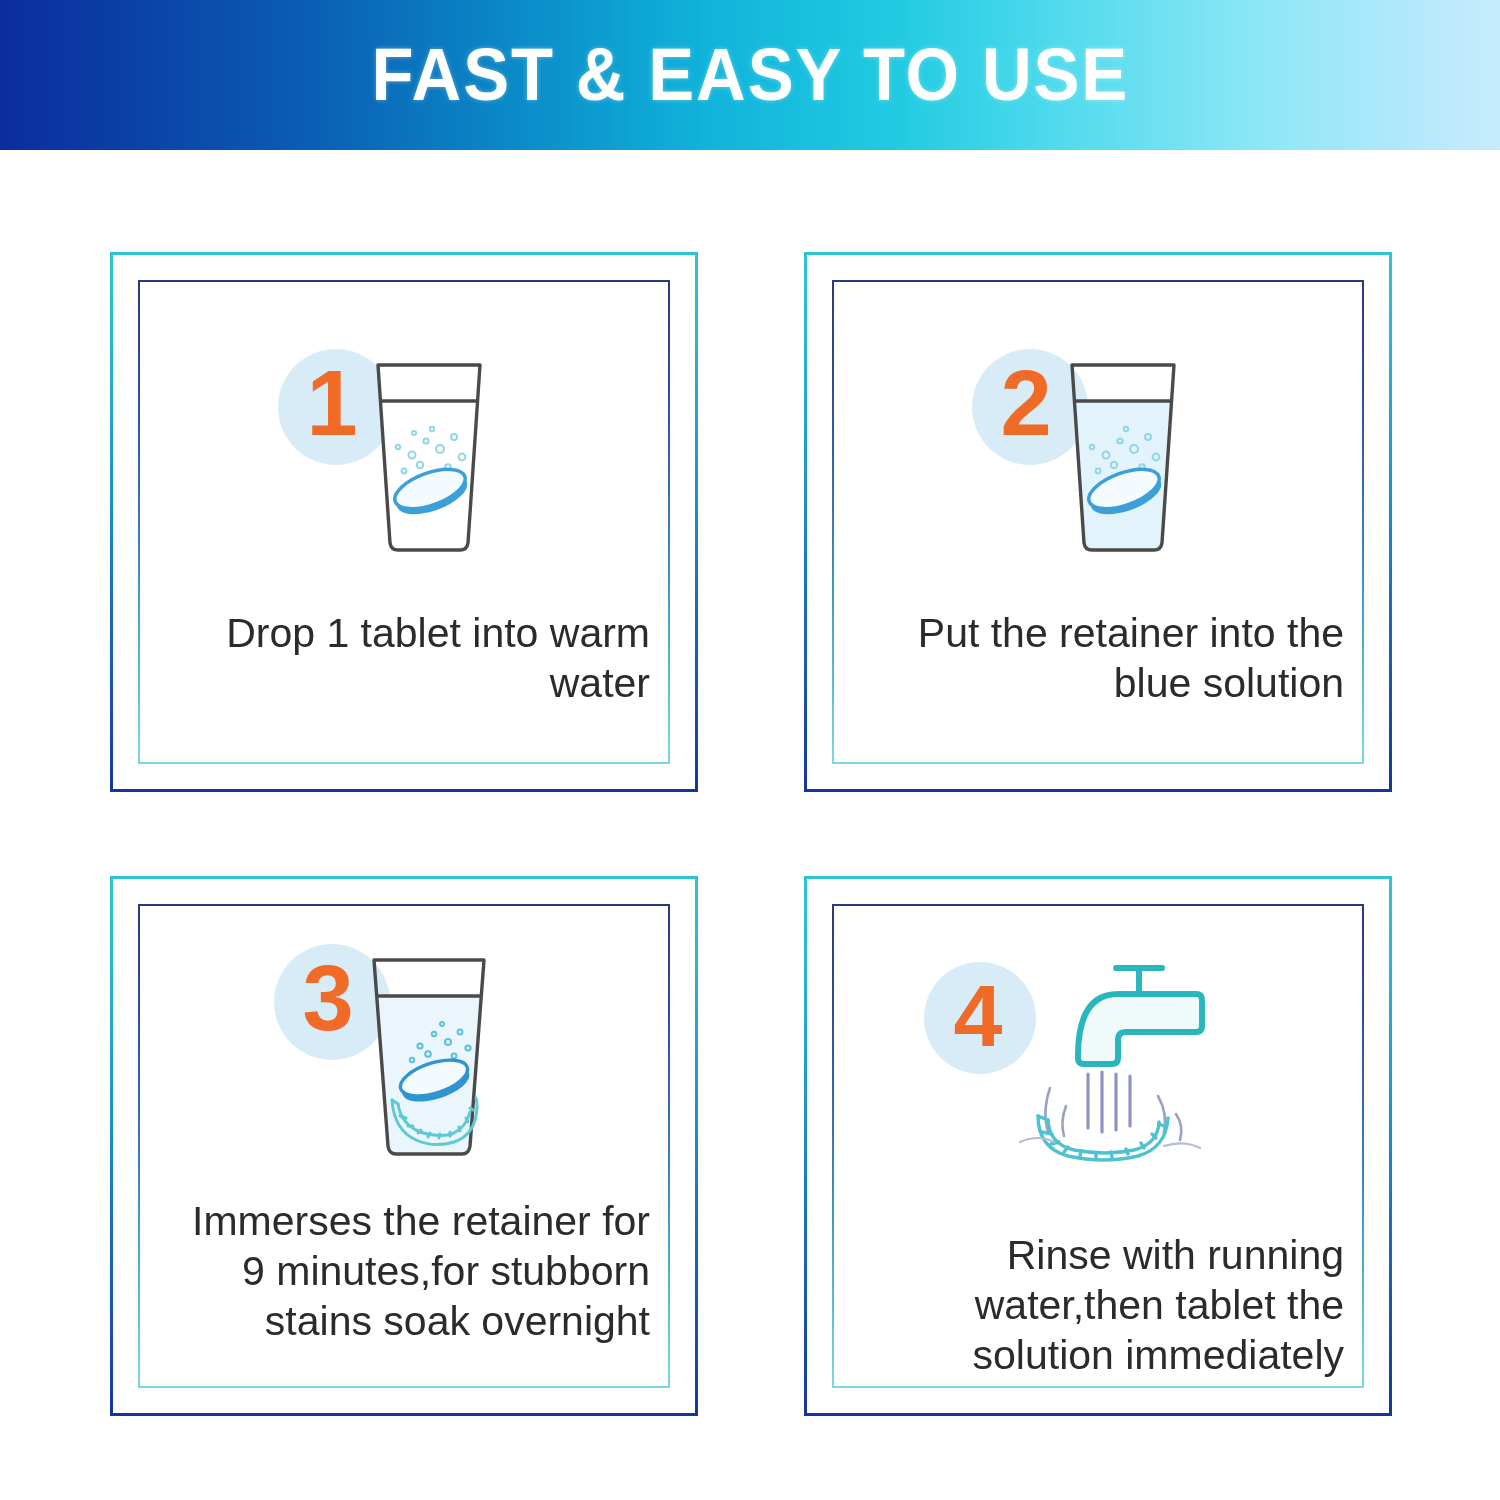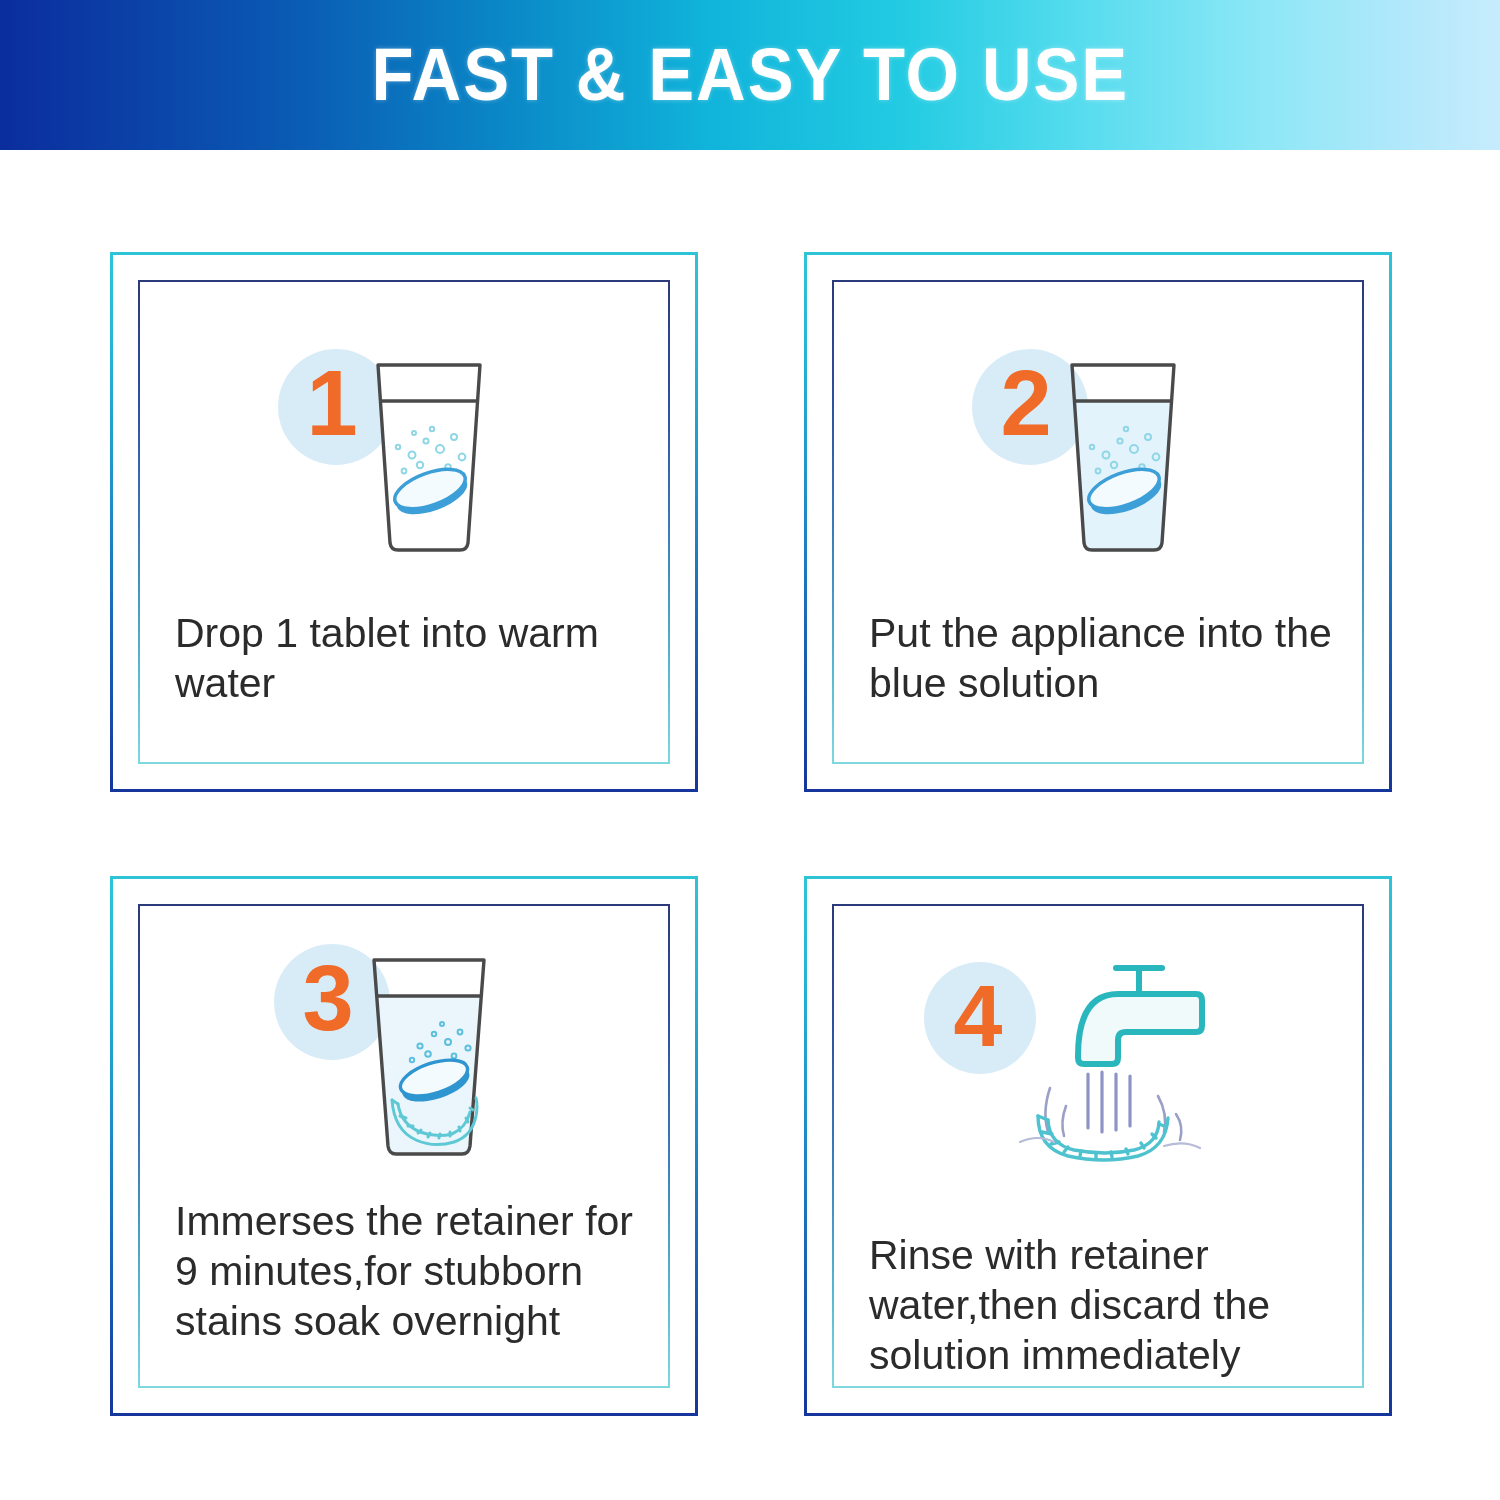--- a/index.html
+++ b/index.html
@@ -123,24 +123,23 @@
     height: 250px;
     position: relative;
     display: flex;
     align-items: center;
     justify-content: center;
   }
   .card-text {
     color: #2b2b2b;
     font-size: 41px;
     line-height: 1.22;
-    text-align: left;
+    text-align: right;
     padding: 0 18px;
     font-family: "Liberation Sans", sans-serif;
-    margin-left: 17px;
   }
 
   
   .r1 .icon-area { height: 250px; margin-top: 42px; }
   .r1 .card-text { margin-top: 34px; }
   .r2 .icon-area { height: 250px; margin-top: 22px; }
   .r2 .card-text { margin-top: 18px; }
   .r2.card-4 .icon-area { margin-top: 30px; }
   .r2.card-4 .card-text { margin-top: 44px; }
 
@@ -226,21 +225,21 @@
                 <circle cx="144" cy="118" r="2.2"></circle>
                 <circle cx="206" cy="146" r="2.4"></circle>
               </g>
               <g transform="translate(176,160) rotate(-20)">
                 <ellipse cx="0" cy="6" rx="37" ry="16" fill="#3d9fd8"></ellipse>
                 <ellipse cx="0" cy="0" rx="37" ry="16" fill="#f4fbfe" stroke="#3d9fd8" stroke-width="3.5"></ellipse>
               </g>
             </svg>
           </div>
 
-          <div class="card-text">Put the appliance into the blue solution</div>
+          <div class="card-text">Put the retainer into the blue solution</div>
         </div>
       </div>
     </div>
 
     <div class="card r2 card-3">
       <div class="card-inner-bg"></div>
       <div class="card-body">
         <div class="card-content">
 
           <div class="icon-area">
@@ -325,19 +324,19 @@
                          M238 182 L234 178 M246 170 L241 168"></path>
               </g>
 
               <g fill="none" stroke="#b6bbd8" stroke-width="2.2" stroke-linecap="round">
                 <path d="M102 186 Q120 178 136 186"></path>
                 <path d="M246 190 Q266 184 282 192"></path>
               </g>
             </svg>
           </div>
 
-          <div class="card-text">Rinse with retainer water,then discard the solution immediately</div>
+          <div class="card-text">Rinse with running water,then tablet the solution immediately</div>
         </div>
       </div>
     </div>
 
   </div>
 </div>
 
 </body></html>

